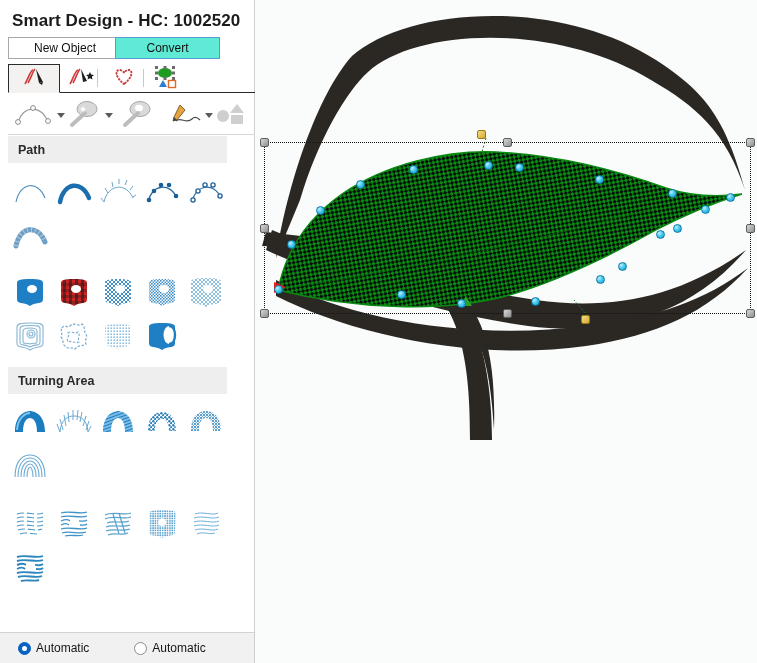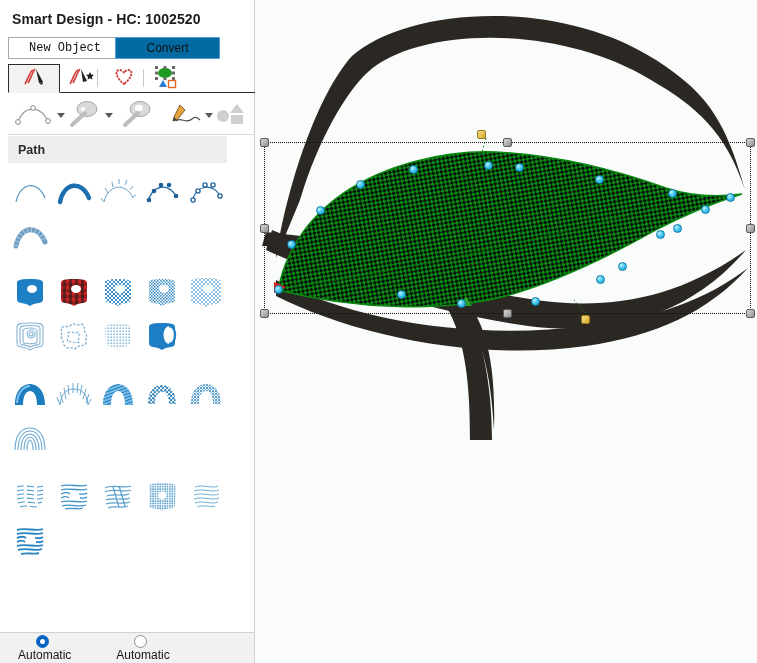--- a/index.html
+++ b/index.html
@@ -14,31 +14,31 @@
 
   
   .panel{
     position:absolute;left:0;top:0;width:255px;height:663px;
     background:#ffffff;
     border-right:1px solid #cfcfcf;
     box-sizing:border-box;
   }
   .panel-title{
     position:absolute;left:12px;top:11px;
-    font-size:14px;font-weight:bold;color:#1b1b1b;
+    font-size:17px;font-weight:bold;color:#1b1b1b;
     letter-spacing:.1px;white-space:nowrap;
   }
   .btn-row{position:absolute;left:8px;top:37px;width:240px;height:22px;}
   .btn{
     position:absolute;top:0;height:22px;box-sizing:border-box;
     font-size:12px;color:#111;text-align:center;line-height:20px;
     border:1px solid #a8a8a8;background:#ffffff;cursor:default;
   }
-  .btn-new{left:0;width:114px;font-family:Liberation Mono, monospace;}
-  .btn-convert{left:107px;width:105px;background:#0369a1;border-color:#5a9bd5;}
+  .btn-new{left:0;width:114px;}
+  .btn-convert{left:107px;width:105px;background:#5eead4;border-color:#5a9bd5;}
 
   
   .tabs{position:absolute;left:8px;top:64px;width:247px;height:29px;}
   .tabstrip-line{
     position:absolute;left:0;top:28px;width:247px;height:1px;background:#2b2b2b;
   }
   .tab{
     position:absolute;top:0;height:29px;box-sizing:border-box;
     display:flex;align-items:center;justify-content:center;cursor:default;
   }
@@ -71,21 +71,21 @@
     width:44px;height:44px;display:flex;align-items:center;justify-content:center;
     cursor:default;
   }
 
   
   .footer{
     position:absolute;left:0;bottom:0;width:254px;height:30px;
     background:#f1f1f1;border-top:1px solid #d2d2d2;
     display:flex;align-items:center;
   }
-  .radio{display:flex;align-items:center;margin-left:18px;cursor:default;flex-direction:column;}
+  .radio{display:flex;align-items:center;margin-left:18px;cursor:default;}
   .radio .dot{
     width:13px;height:13px;border-radius:50%;
     border:1px solid #8d8d8d;background:#fff;box-sizing:border-box;
     display:flex;align-items:center;justify-content:center;margin-right:5px;
   }
   .radio.on .dot{border-color:#0a63c4;background:#0a63c4;}
   .radio.on .dot::after{content:"";width:5px;height:5px;border-radius:50%;background:#fff;}
   .radio span{font-size:12px;color:#151515;}
   .radio.assisted{margin-left:45px;}
 
@@ -395,20 +395,23 @@
           <div class="icon-cell">
             <svg width="34" height="32" viewBox="0 0 34 32">
               <path d="M4 6 C4 3 7 2 17 2 C27 2 30 3 30 6 L30 22 C30 28 24 24 17 29 C10 24 4 28 4 22 Z" fill="#1f7fc4"></path>
               <ellipse cx="24" cy="14" rx="5.5" ry="9" fill="#ffffff"></ellipse>
               <path d="M24 5 C28 5 30 9 30 14 C30 19 28 23 24 23" fill="none" stroke="#1f7fc4" stroke-width="2.4"></path>
             </svg>
           </div>
         </div>
       </div>
 
+      <div class="sect-head">
+        <span>Turning Area</span>
+      </div>
       <div class="sect-body">
         <div class="icon-grid">
           <div class="icon-cell">
             <svg width="36" height="28" viewBox="0 0 36 28">
               <path d="M3 24 C3 6 14 3 18 3 C22 3 33 6 33 24 L25 24 C25 13 21 10 18 10 C15 10 11 13 11 24 Z" fill="#1b7cc0"></path>
               <path d="M5 22 C6 9 14 5 18 5" stroke="#7ec4ee" stroke-width="2" fill="none"></path>
             </svg>
           </div>
           <div class="icon-cell">
             <svg width="36" height="28" viewBox="0 0 36 28">

